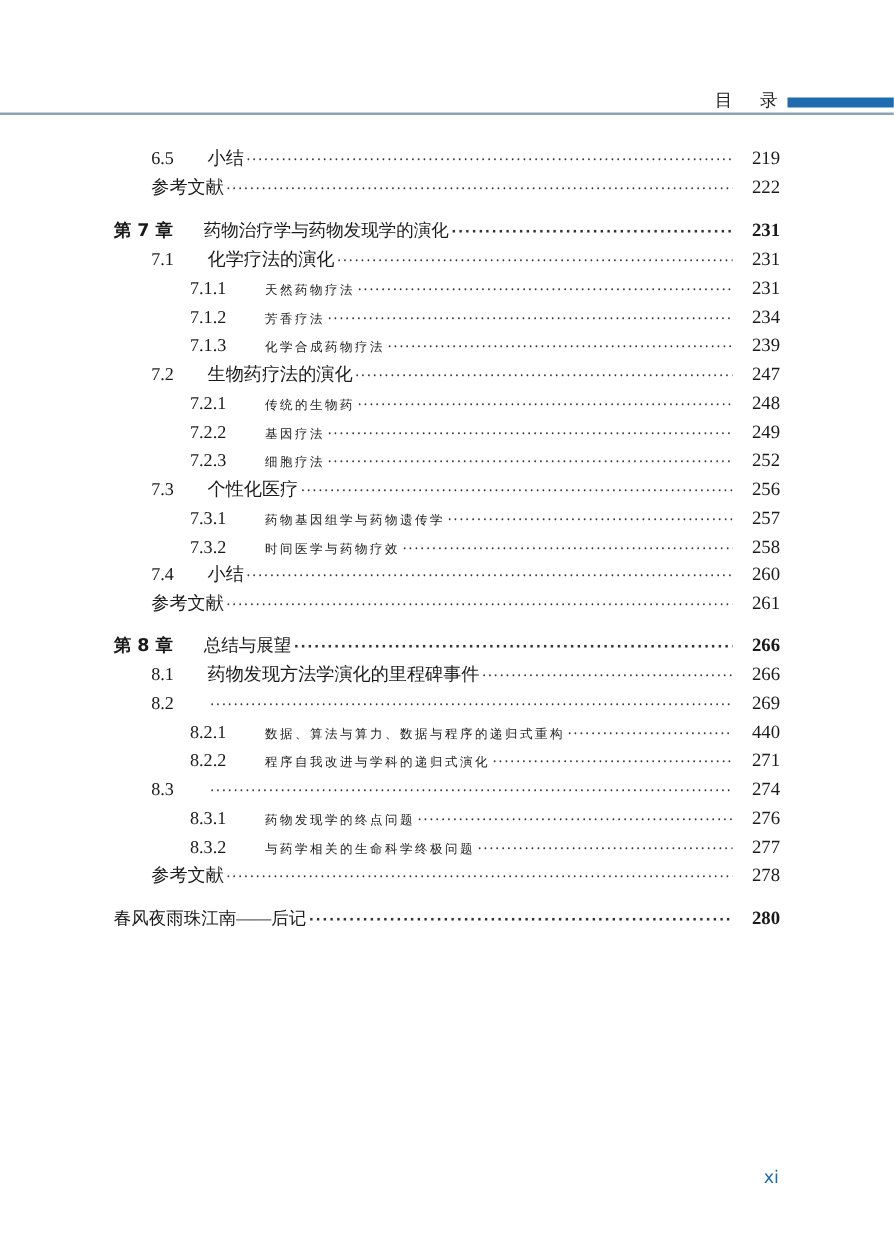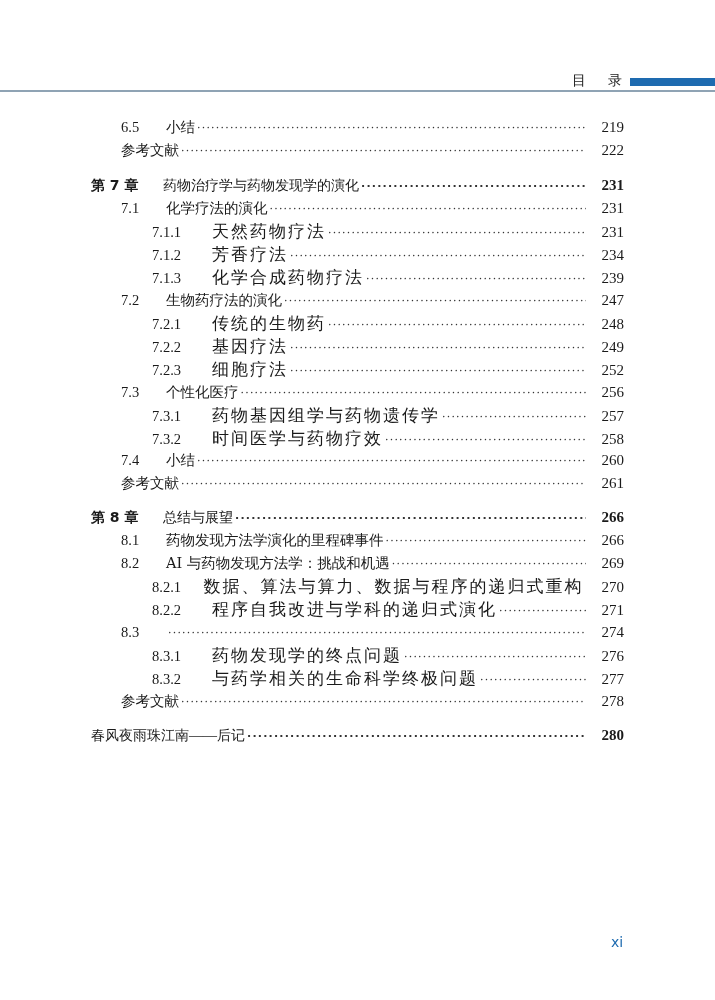--- a/index.html
+++ b/index.html
@@ -13,21 +13,21 @@
     .row .num { white-space: nowrap; }
     .row .title { white-space: nowrap; }
     .row .dots { flex: 1; overflow: hidden; white-space: nowrap; margin: 0 2px; color: #333; letter-spacing: 1.2px; font-size: 11px; }
     .row .dots::before { content: "··································································································································"; }
     .row .page { white-space: nowrap; font-family: "Liberation Serif", serif; font-size: 15px; margin-left: 14px; }
     .chapter { font-family: "DejaVu Sans", sans-serif; font-weight: bold; font-size: 14px; }
     .chapter .title { font-weight: normal; font-family: Liberation Serif, serif; }
     .chapter .num { font-weight: bold; width: 72px; }
     .l1 .num { width: 45px; font-family: "Liberation Serif", serif; }
     .l2 .num { width: 60px; font-family: "Liberation Serif", serif; }
-    .l2 .title { letter-spacing: 2px; font-size: 17px; }
+    .l2 .title { letter-spacing: 2px; font-size: 10px; }
     .footer { position: absolute; top: 934px; left: 611px; font-size: 14px; color: #1e6bb0; font-family: "DejaVu Sans", sans-serif; text-align: right; }
   </style>
 </head>
 <body>
 
 <div class="header">
   <div class="header-title">
     <span>目</span>
     <span>录</span>
   </div>
@@ -137,29 +137,28 @@
       <span class="page">266</span>
     </div>
     <div class="row l1" style="top: 529px; left: 121px; width: 503px;">
       <span class="num">8.1</span>
       <span class="title">药物发现方法学演化的里程碑事件</span>
       <span class="dots"></span>
       <span class="page">266</span>
     </div>
     <div class="row l1" style="top: 552px; left: 121px; width: 503px;">
       <span class="num">8.2</span>
-      <span class="title">AI 与药物发现方法学：挑战和机遇</span>
       <span class="dots"></span>
       <span class="page">269</span>
     </div>
     <div class="row l2" style="top: 575px; left: 152px; width: 472px;">
       <span class="num">8.2.1</span>
       <span class="title">数据、算法与算力、数据与程序的递归式重构</span>
       <span class="dots"></span>
-      <span class="page">270</span>
+      <span class="page">440</span>
     </div>
     <div class="row l2" style="top: 598px; left: 152px; width: 472px;">
       <span class="num">8.2.2</span>
       <span class="title">程序自我改进与学科的递归式演化</span>
       <span class="dots"></span>
       <span class="page">271</span>
     </div>
     <div class="row l1" style="top: 621px; left: 121px; width: 503px;">
       <span class="num">8.3</span>
       <span class="dots"></span>

